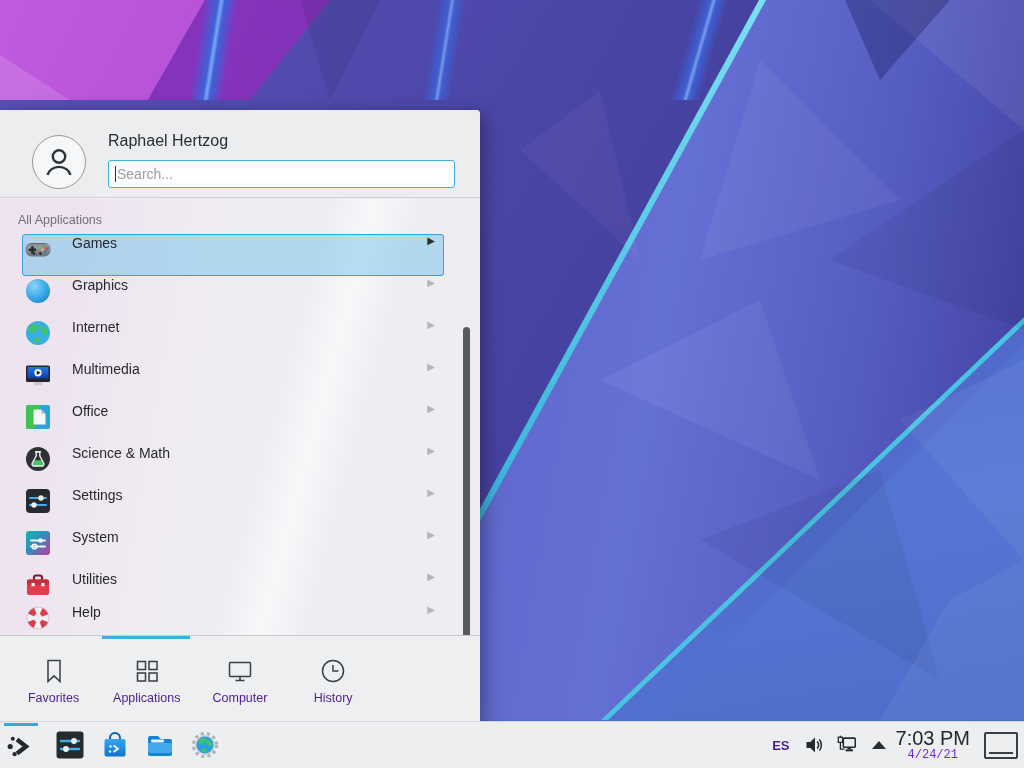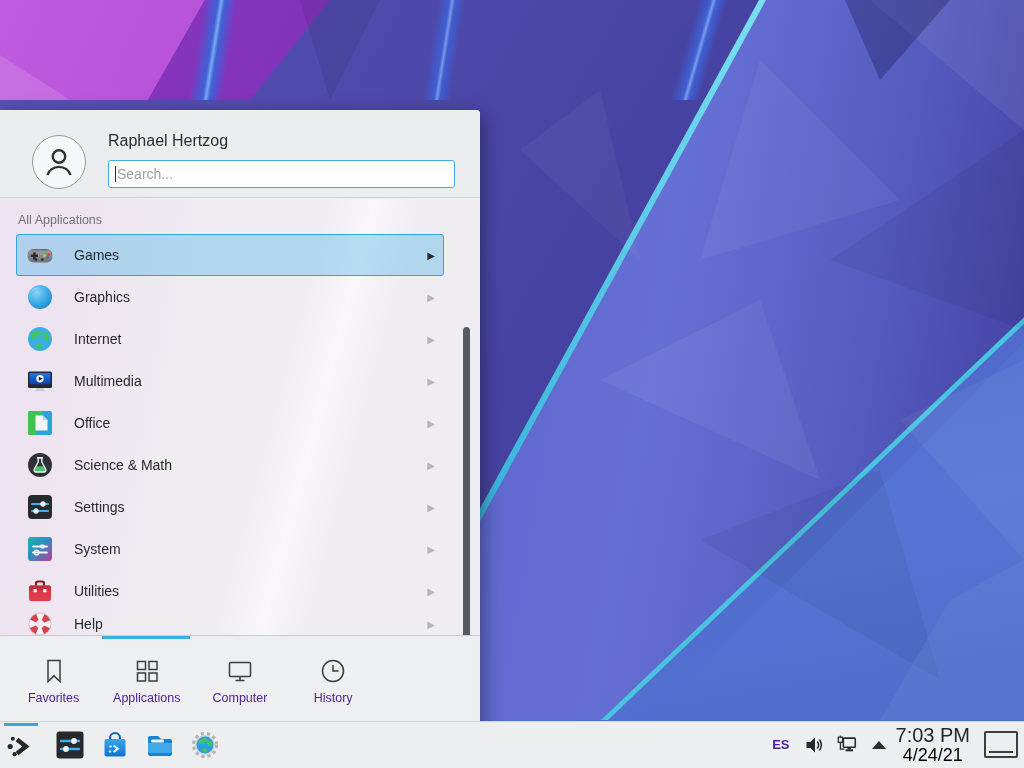--- a/index.html
+++ b/index.html
@@ -49,21 +49,21 @@
   .search-box{position:absolute;left:108px;top:50px;width:339px;height:26px;background:#fdfdfd;
               border:1px solid #3daee9;border-radius:3px;display:flex;align-items:center;padding-left:6px;}
   .caret{width:1px;height:16px;background:#2b2e31;margin-right:1px;}
   .placeholder{font-size:14px;color:#9da0a3;text-align:center;}
   #panel-list{position:absolute;left:0;top:89px;width:100%;height:436px;overflow:hidden;
       background:
         linear-gradient(105deg,rgba(255,255,255,0) 55%,rgba(255,255,255,.55) 63%,rgba(255,255,255,0) 71%),
         linear-gradient(100deg,rgba(235,220,238,.55) 15%,rgba(255,255,255,0) 40%),
         #f0edf2;}
   .section-label{margin:14px 0 7px 18px;font-size:12.5px;color:#6f7276;}
-  .row{height:42px;margin:0 36px 0 16px;padding-left:9px;display:flex;align-items:center;
+  .row{height:42px;margin:0 36px 0 22px;padding-left:1px;display:flex;align-items:flex-start;
        border:1px solid transparent;border-radius:3px;box-sizing:border-box;}
   .row .app-icon{width:28px;height:28px;flex:0 0 28px;}
   .row .label{margin-left:20px;font-size:14px;color:#26292c;}
   .row .arrow{margin-left:auto;margin-right:8px;font-size:10px;color:#b4b6b8;}
   .row.selected{background:rgba(61,174,233,.35);border-color:#30a3e0;}
   .row.selected .arrow{color:#2a2d30;}
   .row-help{margin-top:-9px;}
   #scroll-thumb{position:absolute;right:10px;top:128px;width:7px;height:378px;border-radius:3.5px;background:#565b60;}
   #panel-footer{position:absolute;left:0;bottom:0;width:100%;height:99px;background:#edeff1;
                 border-top:1px solid #c9cbcd;box-sizing:border-box;display:flex;padding:0 7px;}
@@ -77,21 +77,21 @@
   .tb-launcher{position:relative;width:40px;height:100%;display:flex;align-items:center;justify-content:center;}
   .tb-active-line{position:absolute;left:4px;top:1px;width:34px;height:3px;background:#39a5dc;}
   .tb-icon{width:30px;height:30px;margin-left:15px;}
   .tray{margin-left:auto;display:flex;align-items:center;}
   .kbd-layout{font-size:13px;font-weight:bold;color:#4c1d95;margin-right:14px;}
   .tray-icon{width:22px;height:22px;margin-right:10px;}
   .caret-up{width:0;height:0;border-left:7px solid transparent;border-right:7px solid transparent;
             border-bottom:8px solid #2b2e31;margin:0 10px 0 4px;}
   .clock{display:flex;flex-direction:column;align-items:center;margin-right:14px;line-height:1.05;}
   .clock .time{font-size:20px;color:#24272a;}
-  .clock .date{font-size:18px;color:#000000;}
+  .clock .date{font-size:12px;color:#6d28d9;font-family:Liberation Mono, monospace;}
   .show-desktop{width:30px;height:23px;border:2px solid #3c3f42;border-radius:2px;margin-right:6px;position:relative;}
   .show-desktop div{position:absolute;left:3px;right:3px;bottom:3px;height:2px;background:#3c3f42;}
 </style>
 </head>
 <body>
 
 <svg width="0" height="0" style="position:absolute">
   <defs>
     <radialGradient id="gSphere" cx="35%" cy="30%" r="80%">
       <stop offset="0%" stop-color="#8fd2f5"></stop>

